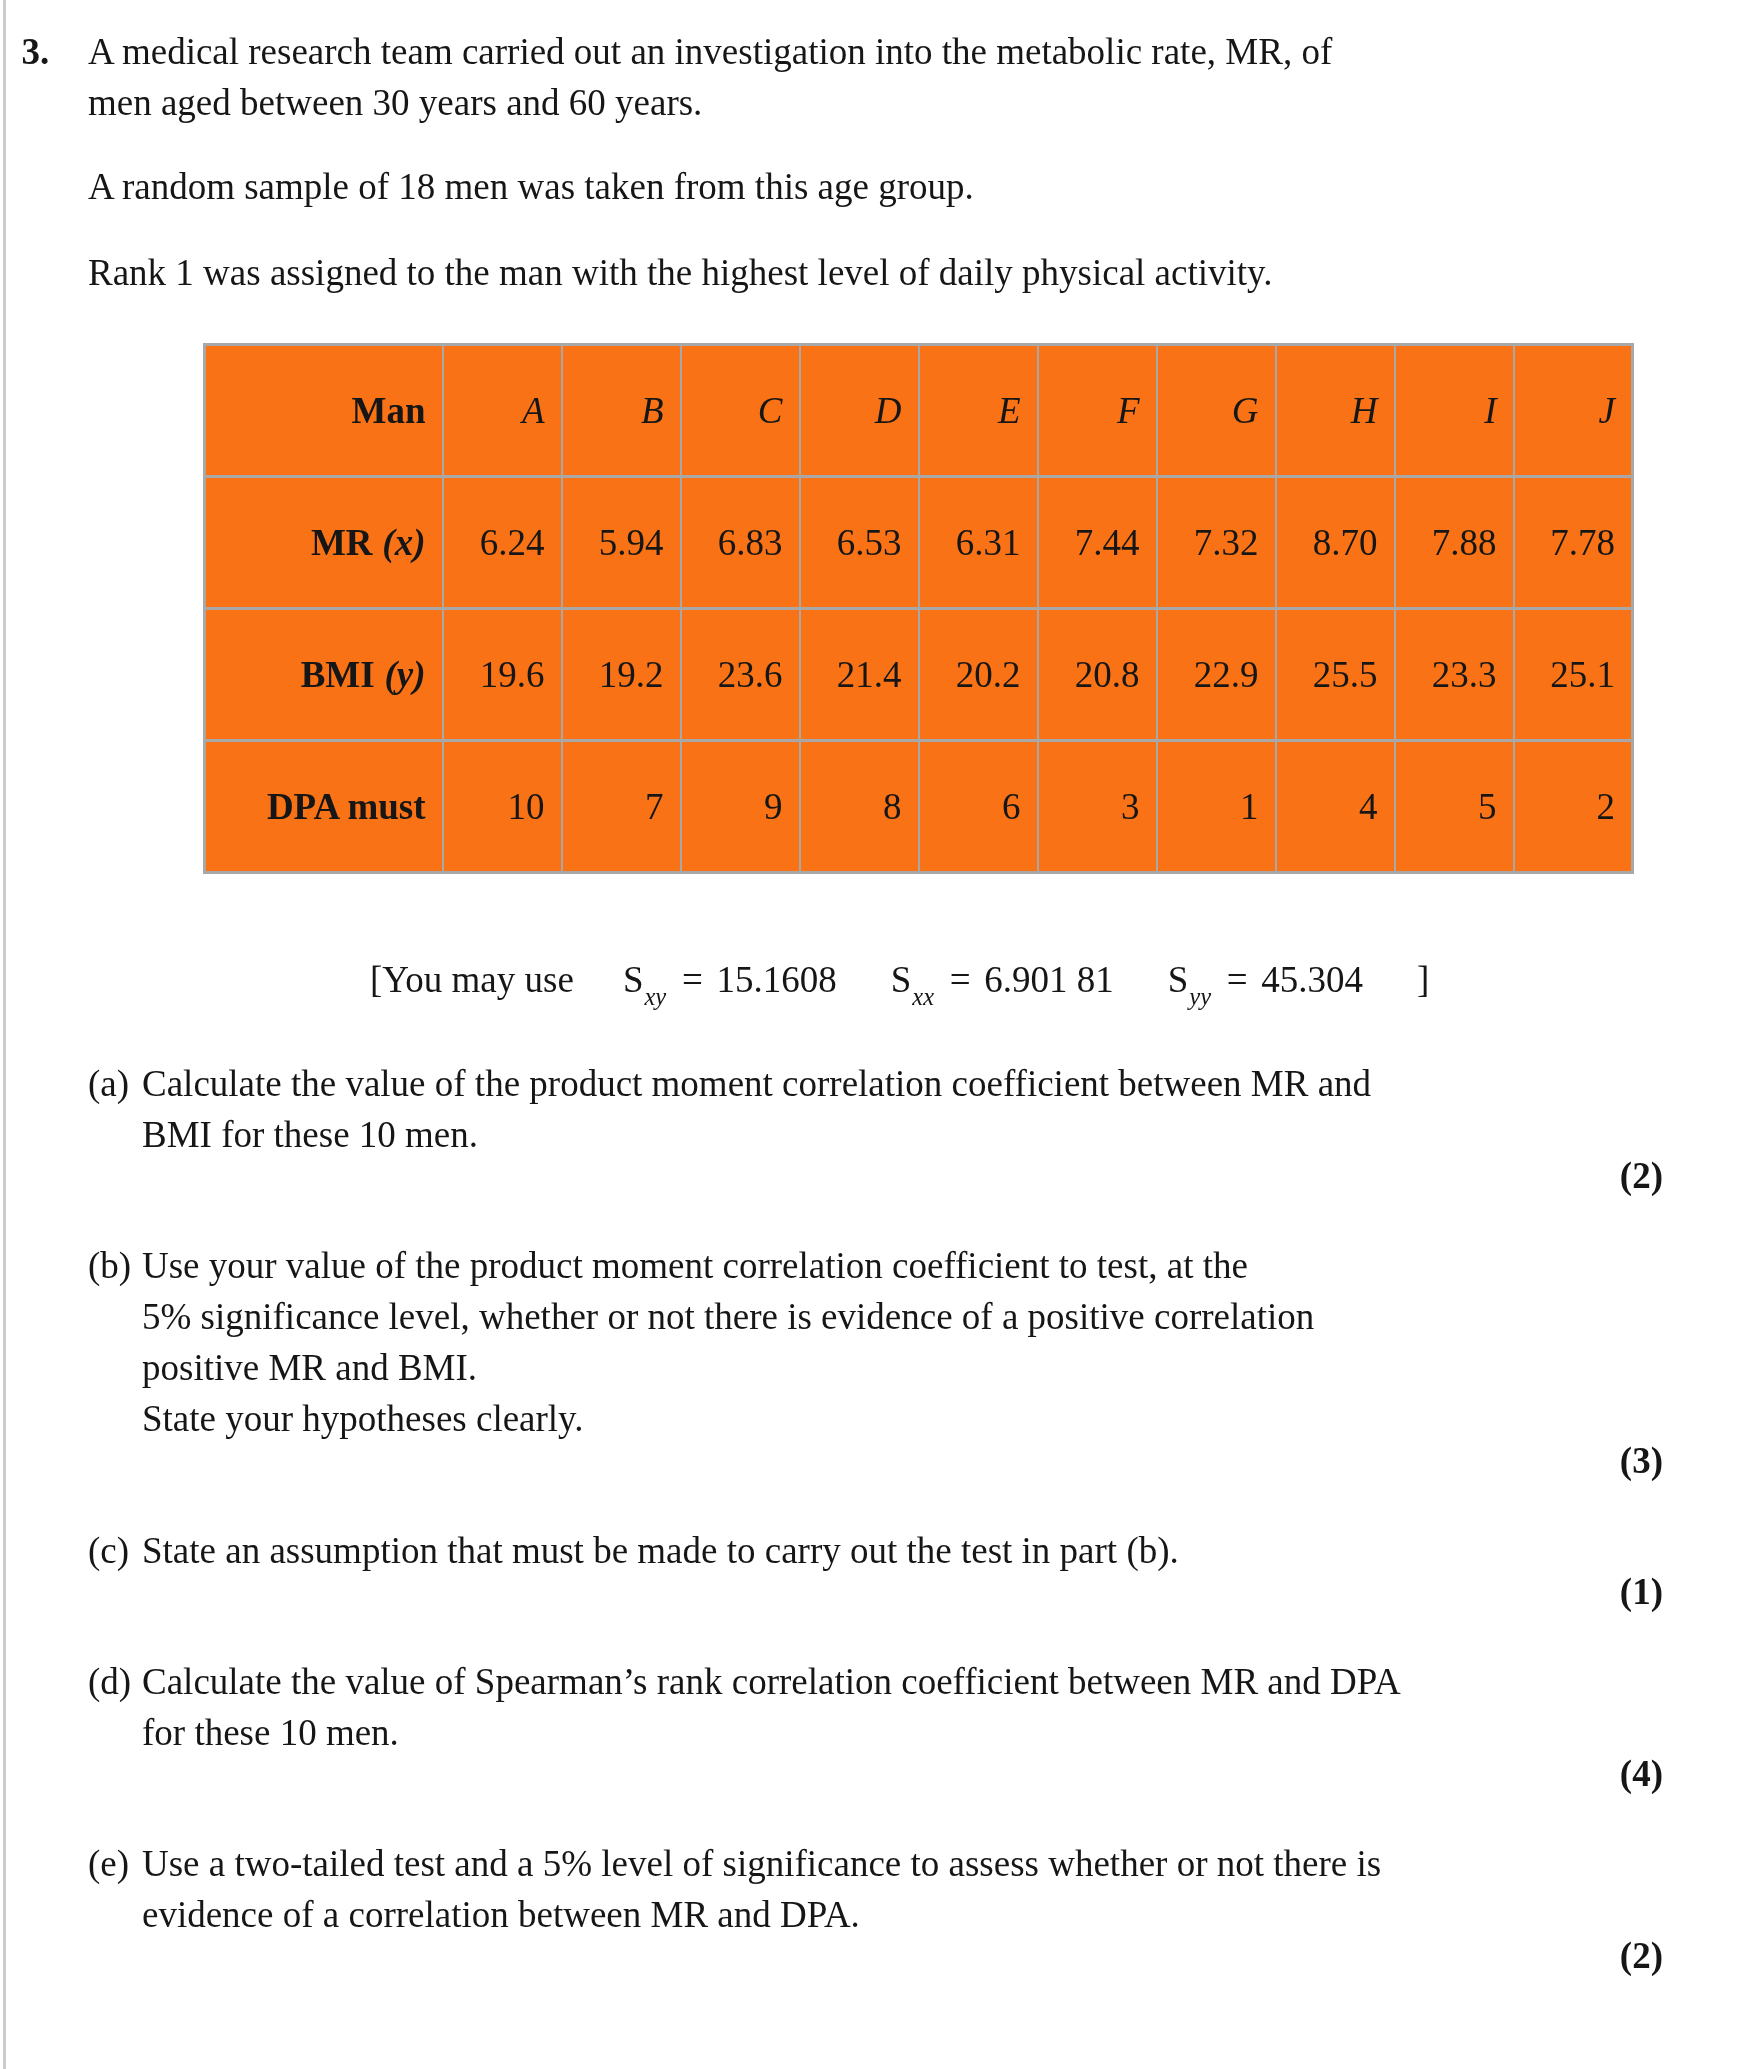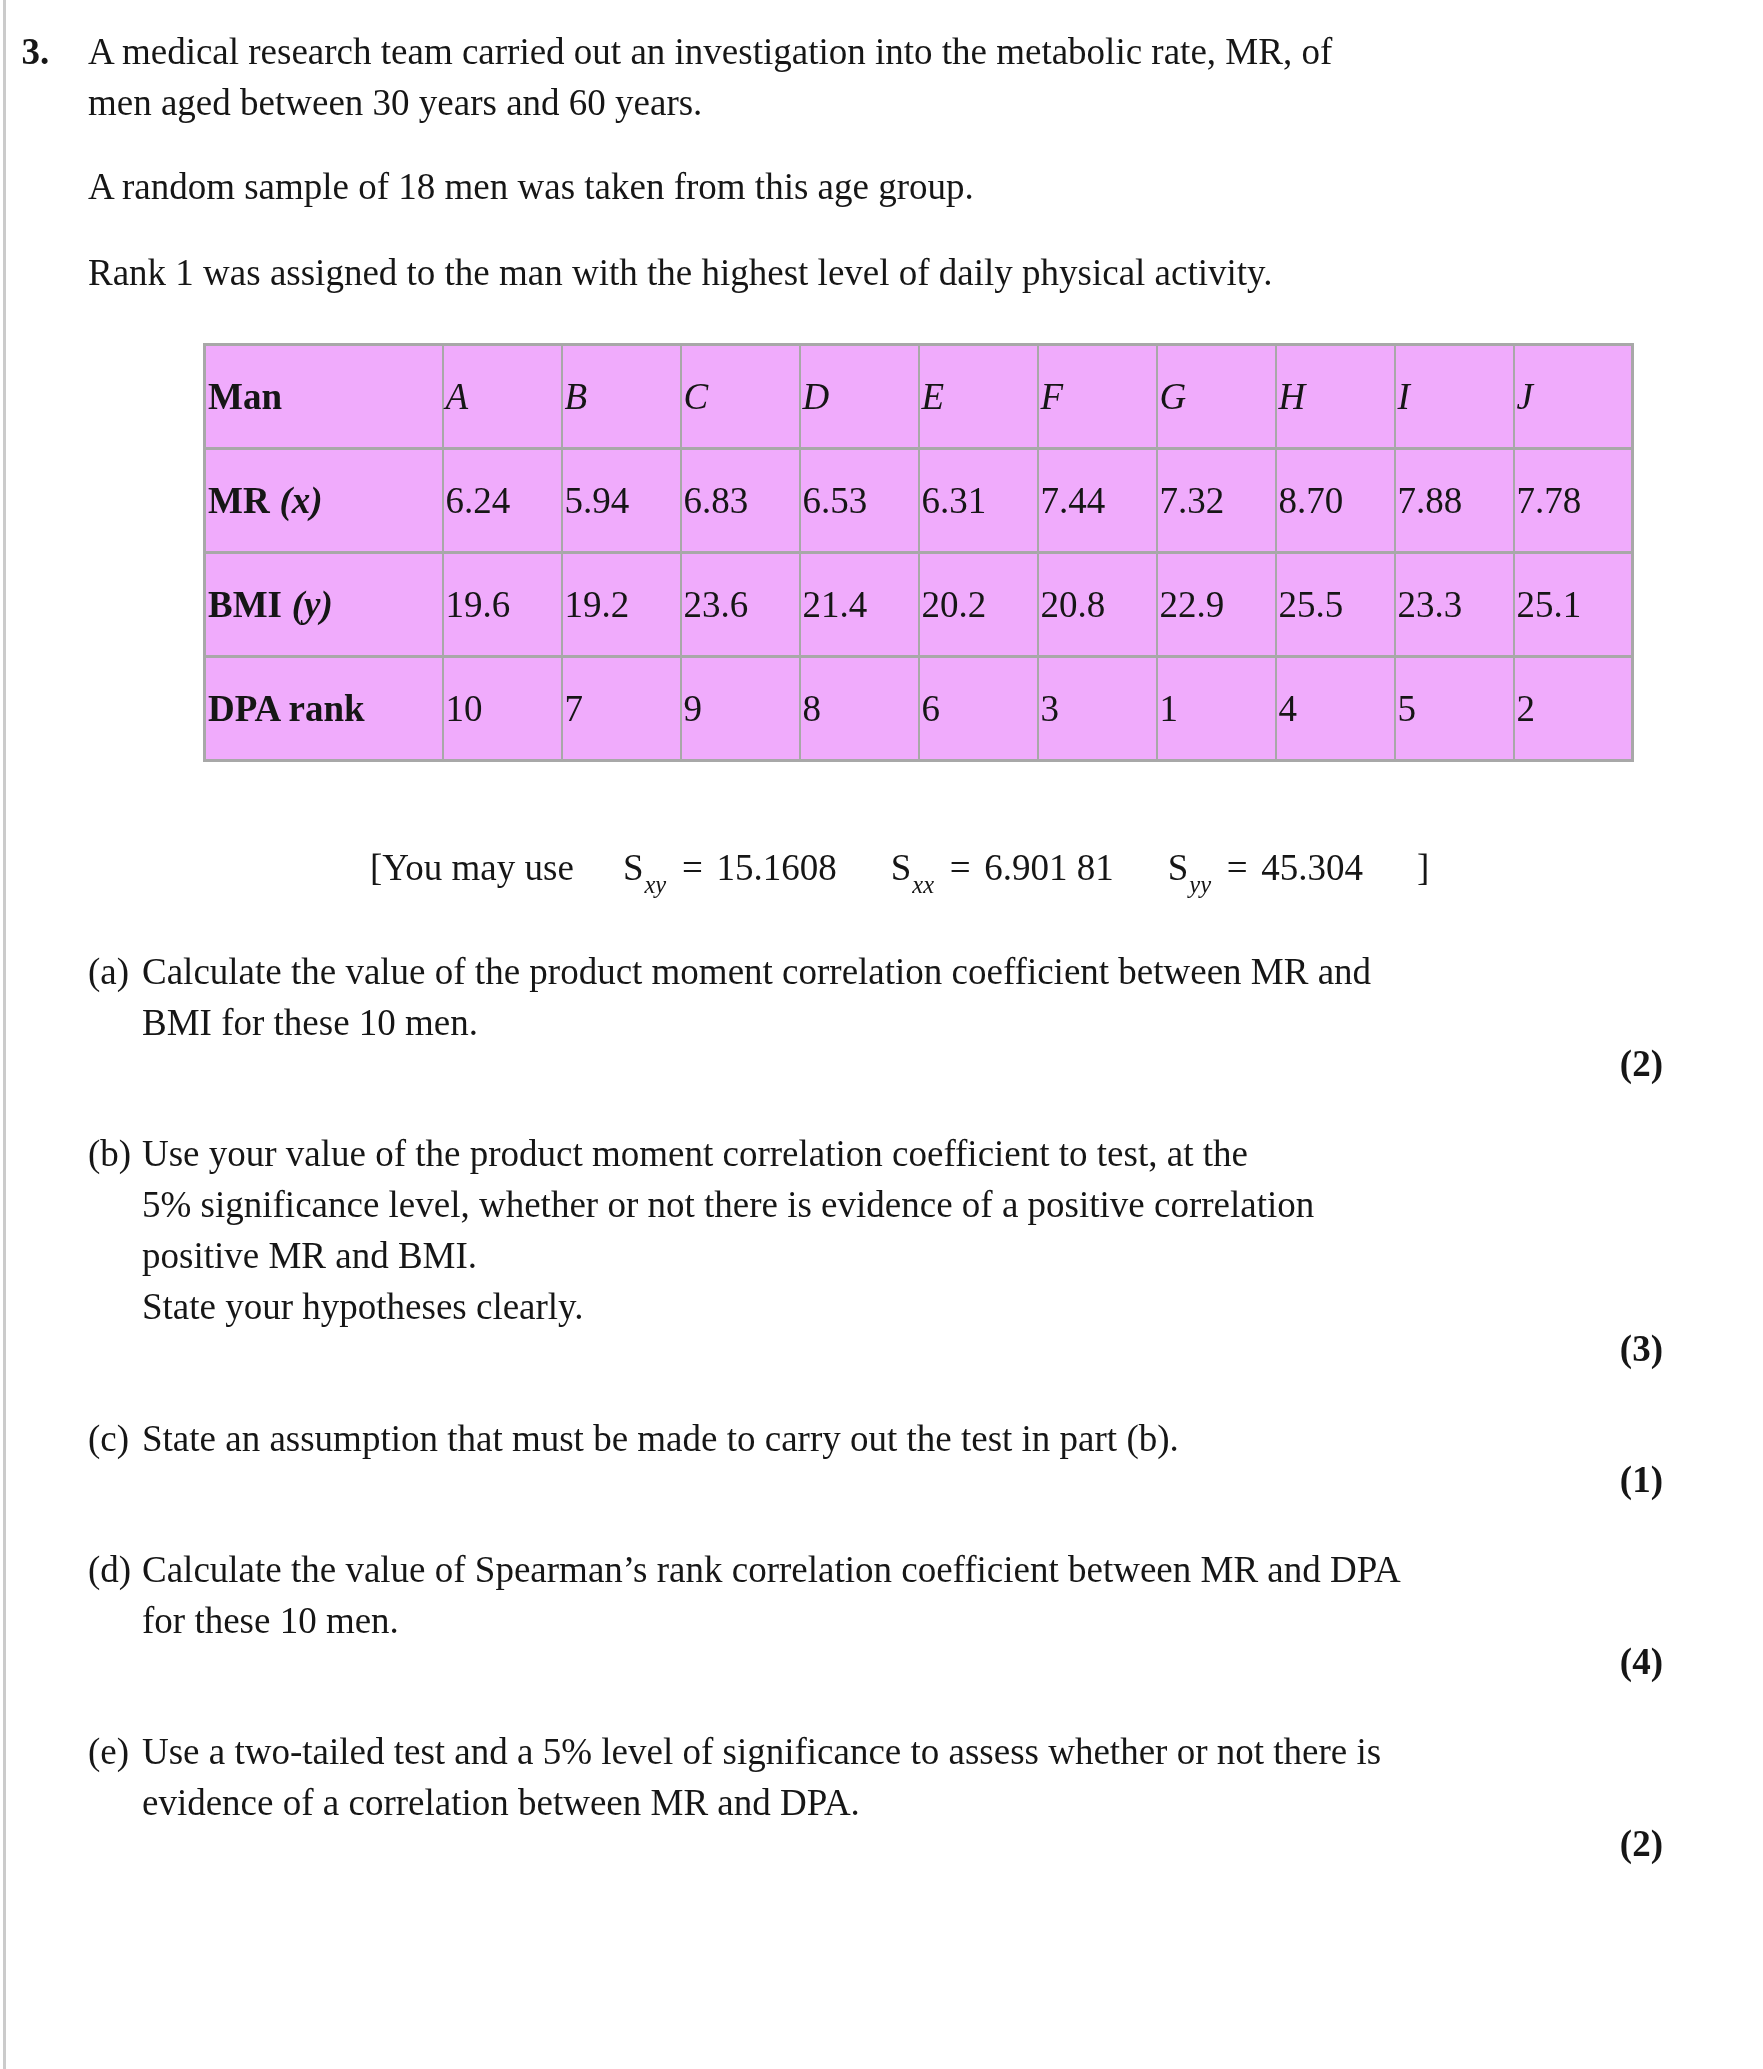--- a/index.html
+++ b/index.html
@@ -37,24 +37,24 @@
     border-collapse: collapse;
     margin: 45px 0 0 115px;
     table-layout: fixed;
     width: 1430px;
   }
   table.data-table td {
     border: 2px solid #a8a8a8;
     border-top-width: 3.9px;
     border-bottom-width: 3.9px;
     height: 97px;
-    text-align: left;
+    text-align: right;
     vertical-align: middle;
-    padding: 2px;
-    background: #f0abfc;
+    padding: 16px;
+    background: #f97316;
   }
   table.data-table { border: 3.9px solid #a8a8a8; }
   td.hd { font-weight: bold; }
   td.hd .var { font-style: italic; margin-left: 9.8px; font-weight: bold; }
   td.letter { font-style: italic; }
   col.c-hd { width: 238px; }
   col.c-val { width: 119px; }
 
   
   .usage-note {
@@ -158,21 +158,21 @@
           <td>23.6</td>
           <td>21.4</td>
           <td>20.2</td>
           <td>20.8</td>
           <td>22.9</td>
           <td>25.5</td>
           <td>23.3</td>
           <td>25.1</td>
         </tr>
         <tr>
-          <td class="hd"><span>DPA rank</span></td>
+          <td class="hd"><span>DPA must</span></td>
           <td>10</td>
           <td>7</td>
           <td>9</td>
           <td>8</td>
           <td>6</td>
           <td>3</td>
           <td>1</td>
           <td>4</td>
           <td>5</td>
           <td>2</td>

